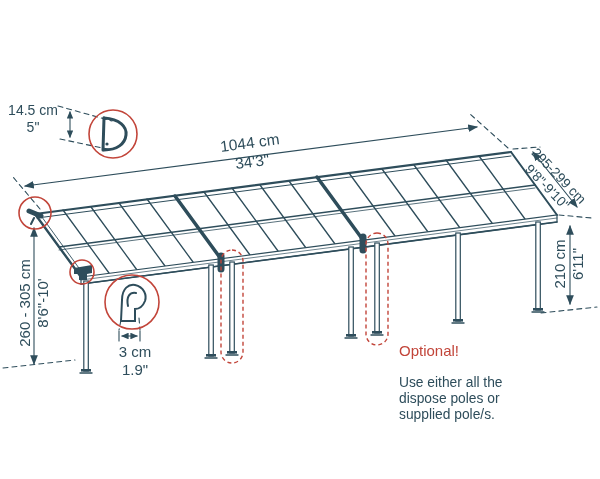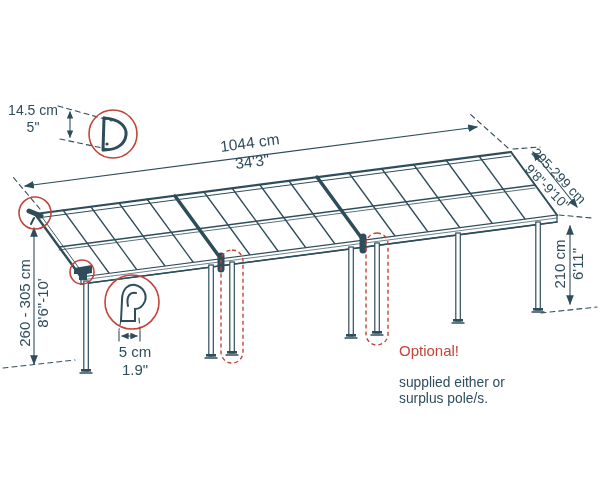--- a/index.html
+++ b/index.html
@@ -166,21 +166,22 @@
   <div class="lbl small" style="left:1px;top:102px;width:64px;line-height:17px;"><div>14.5 cm</div><div>5"</div></div>
 
   <div class="lbl rot1044" style="left:171px;top:133px;width:160px;line-height:19px;font-size:15.5px;"><div>1044 cm</div><div>34'3"</div></div>
 
   <div class="lbl rotDepth" style="left:493px;top:166px;width:120px;"><div>295-299 cm</div><div>9'8"-9'10"</div></div>
 
   <div class="lbl rotL" style="left:-51px;top:285px;width:170px;height:36px;line-height:18px;"><div>260 - 305 cm</div><div>8'6"-10'</div></div>
 
   <div class="lbl rotL" style="left:509px;top:246px;width:120px;height:36px;line-height:18px;"><div>210 cm</div><div>6'11"</div></div>
 
-  <div class="lbl" style="left:103px;top:343px;width:64px;line-height:18px;"><div>5 cm</div><div>1.9"</div></div>
+  <div class="lbl" style="left:103px;top:343px;width:64px;line-height:18px;"><div>3 cm</div><div>1.9"</div></div>
 
   <div id="note">
     <div class="title">Optional!</div>
-    <div class="bodyline">supplied either or</div>
-    <div class="bodyline">surplus pole/s.</div>
+    <div class="bodyline">Use either all the</div>
+    <div class="bodyline">dispose poles or</div>
+    <div class="bodyline">supplied pole/s.</div>
   </div>
 
 </div>
 
 </body></html>

